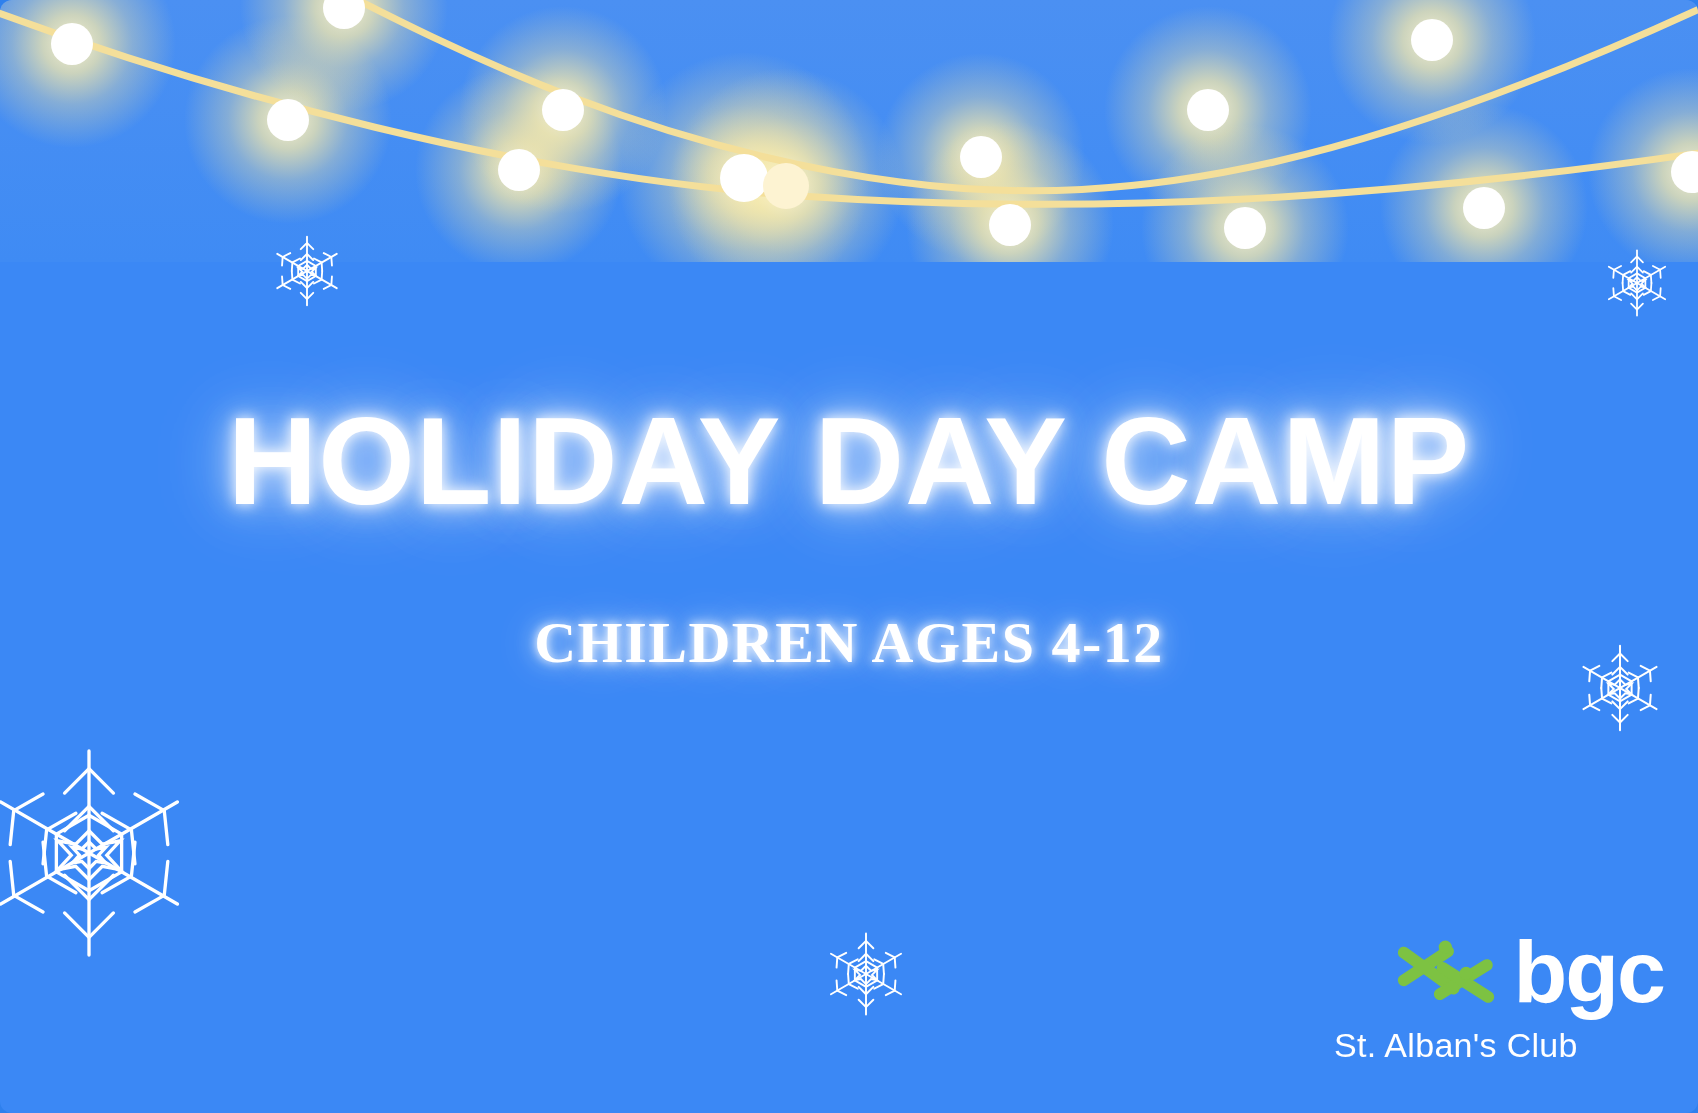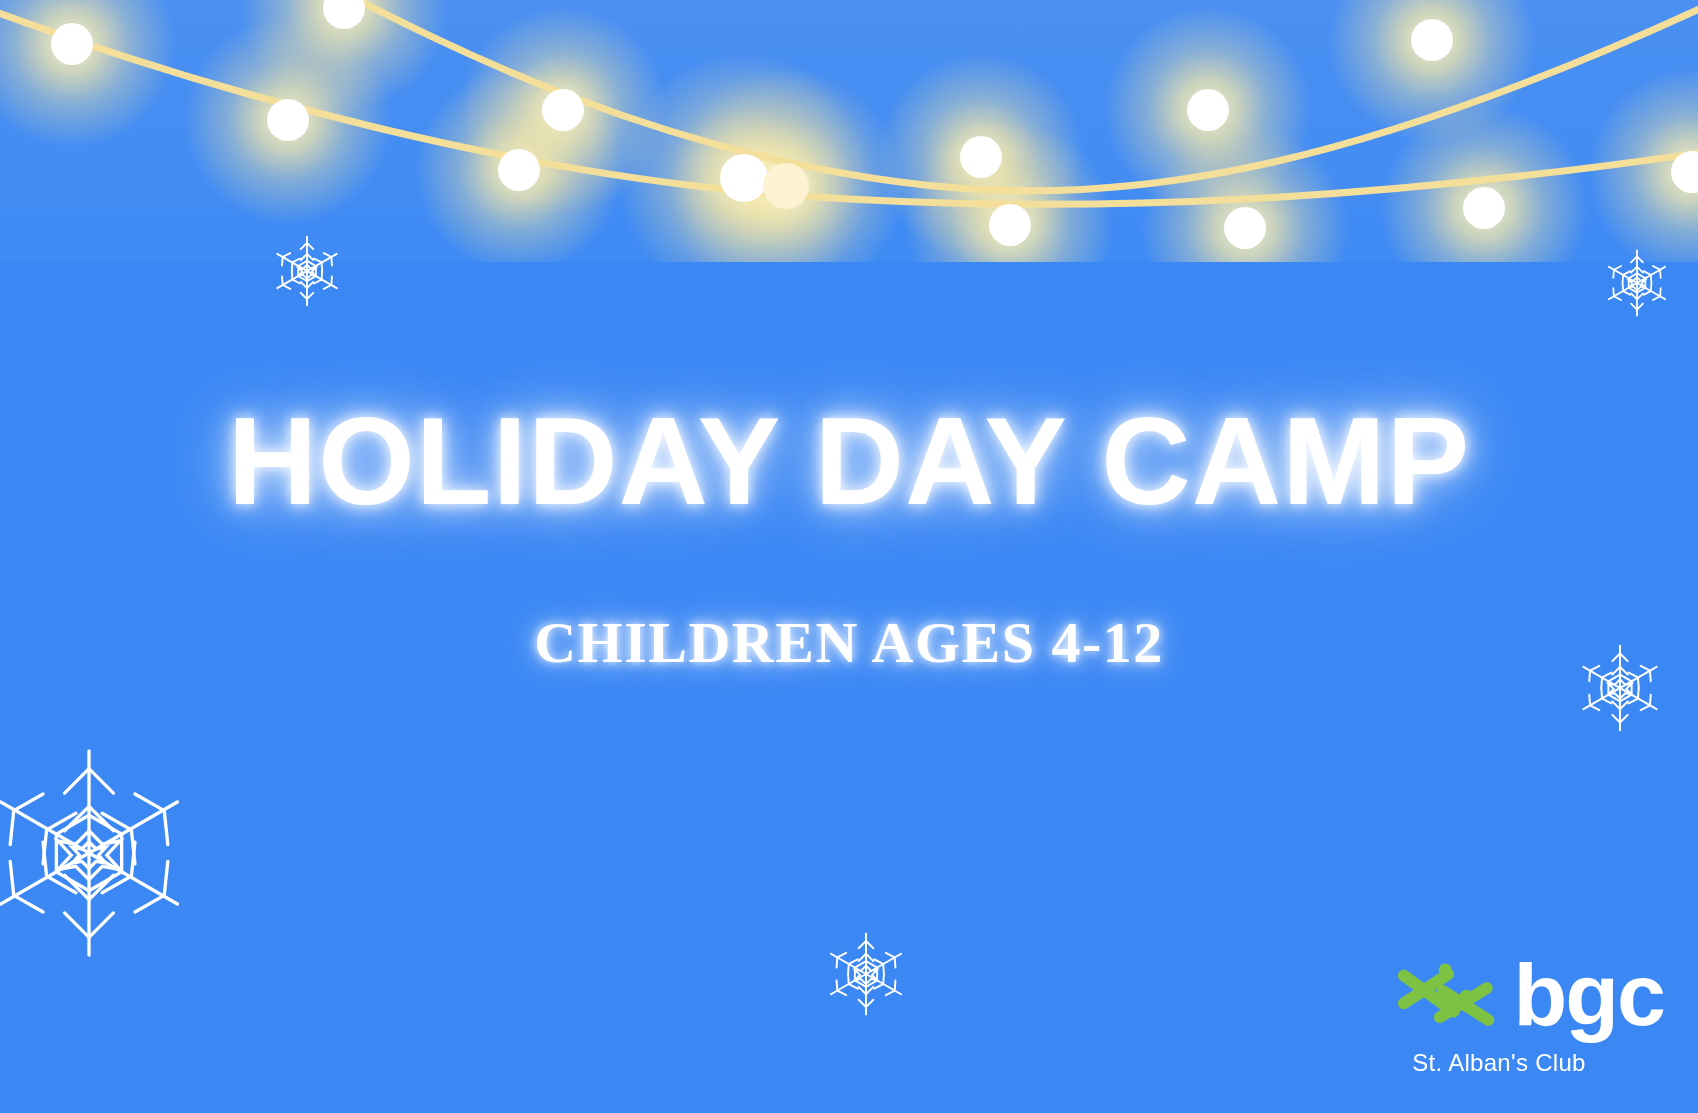--- a/index.html
+++ b/index.html
@@ -11,20 +11,21 @@
   body {
     font-family: "Liberation Sans", sans-serif;
   }
 
   #poster {
     position: relative;
     width: 1698px;
     height: 1113px;
     overflow: hidden;
     background: #3b88f5;
+    border-radius: 12px;
   }
 
   
   .lights-band {
     position: absolute;
     left: 0;
     top: 0;
     width: 1698px;
     height: 262px;
     overflow: hidden;
@@ -75,23 +76,23 @@
     text-shadow:
       0 0 10px rgba(255,255,255,0.95),
       0 0 22px rgba(255,255,255,0.7),
       0 0 44px rgba(255,255,255,0.45);
   }
 
   
   .logo {
     position: absolute;
     right: 34px;
-    bottom: 36px;
+    bottom: 48px;
     width: 330px;
-    text-align: center;
+    text-align: left;
   }
   .logo-lockup {
     display: flex;
     align-items: center;
     justify-content: flex-end;
     gap: 16px;
   }
   .logo-mark { width: 104px; height: 70px; }
   .logo-mark svg { display: block; width: 100%; height: 100%; }
   .logo-word {
@@ -99,21 +100,21 @@
     font-weight: 700;
     font-size: 88px;
     line-height: 0.82;
     color: #ffffff;
     letter-spacing: -2px;
   }
   .logo-sub {
     margin-top: 18px;
     font-family: "Liberation Sans", sans-serif;
     font-weight: 400;
-    font-size: 24px;
+    font-size: 34px;
     color: #ffffff;
     letter-spacing: 0.3px;
   }
 </style>
 </head>
 <body>
 
 <div id="poster">
 
   <div class="lights-band">

